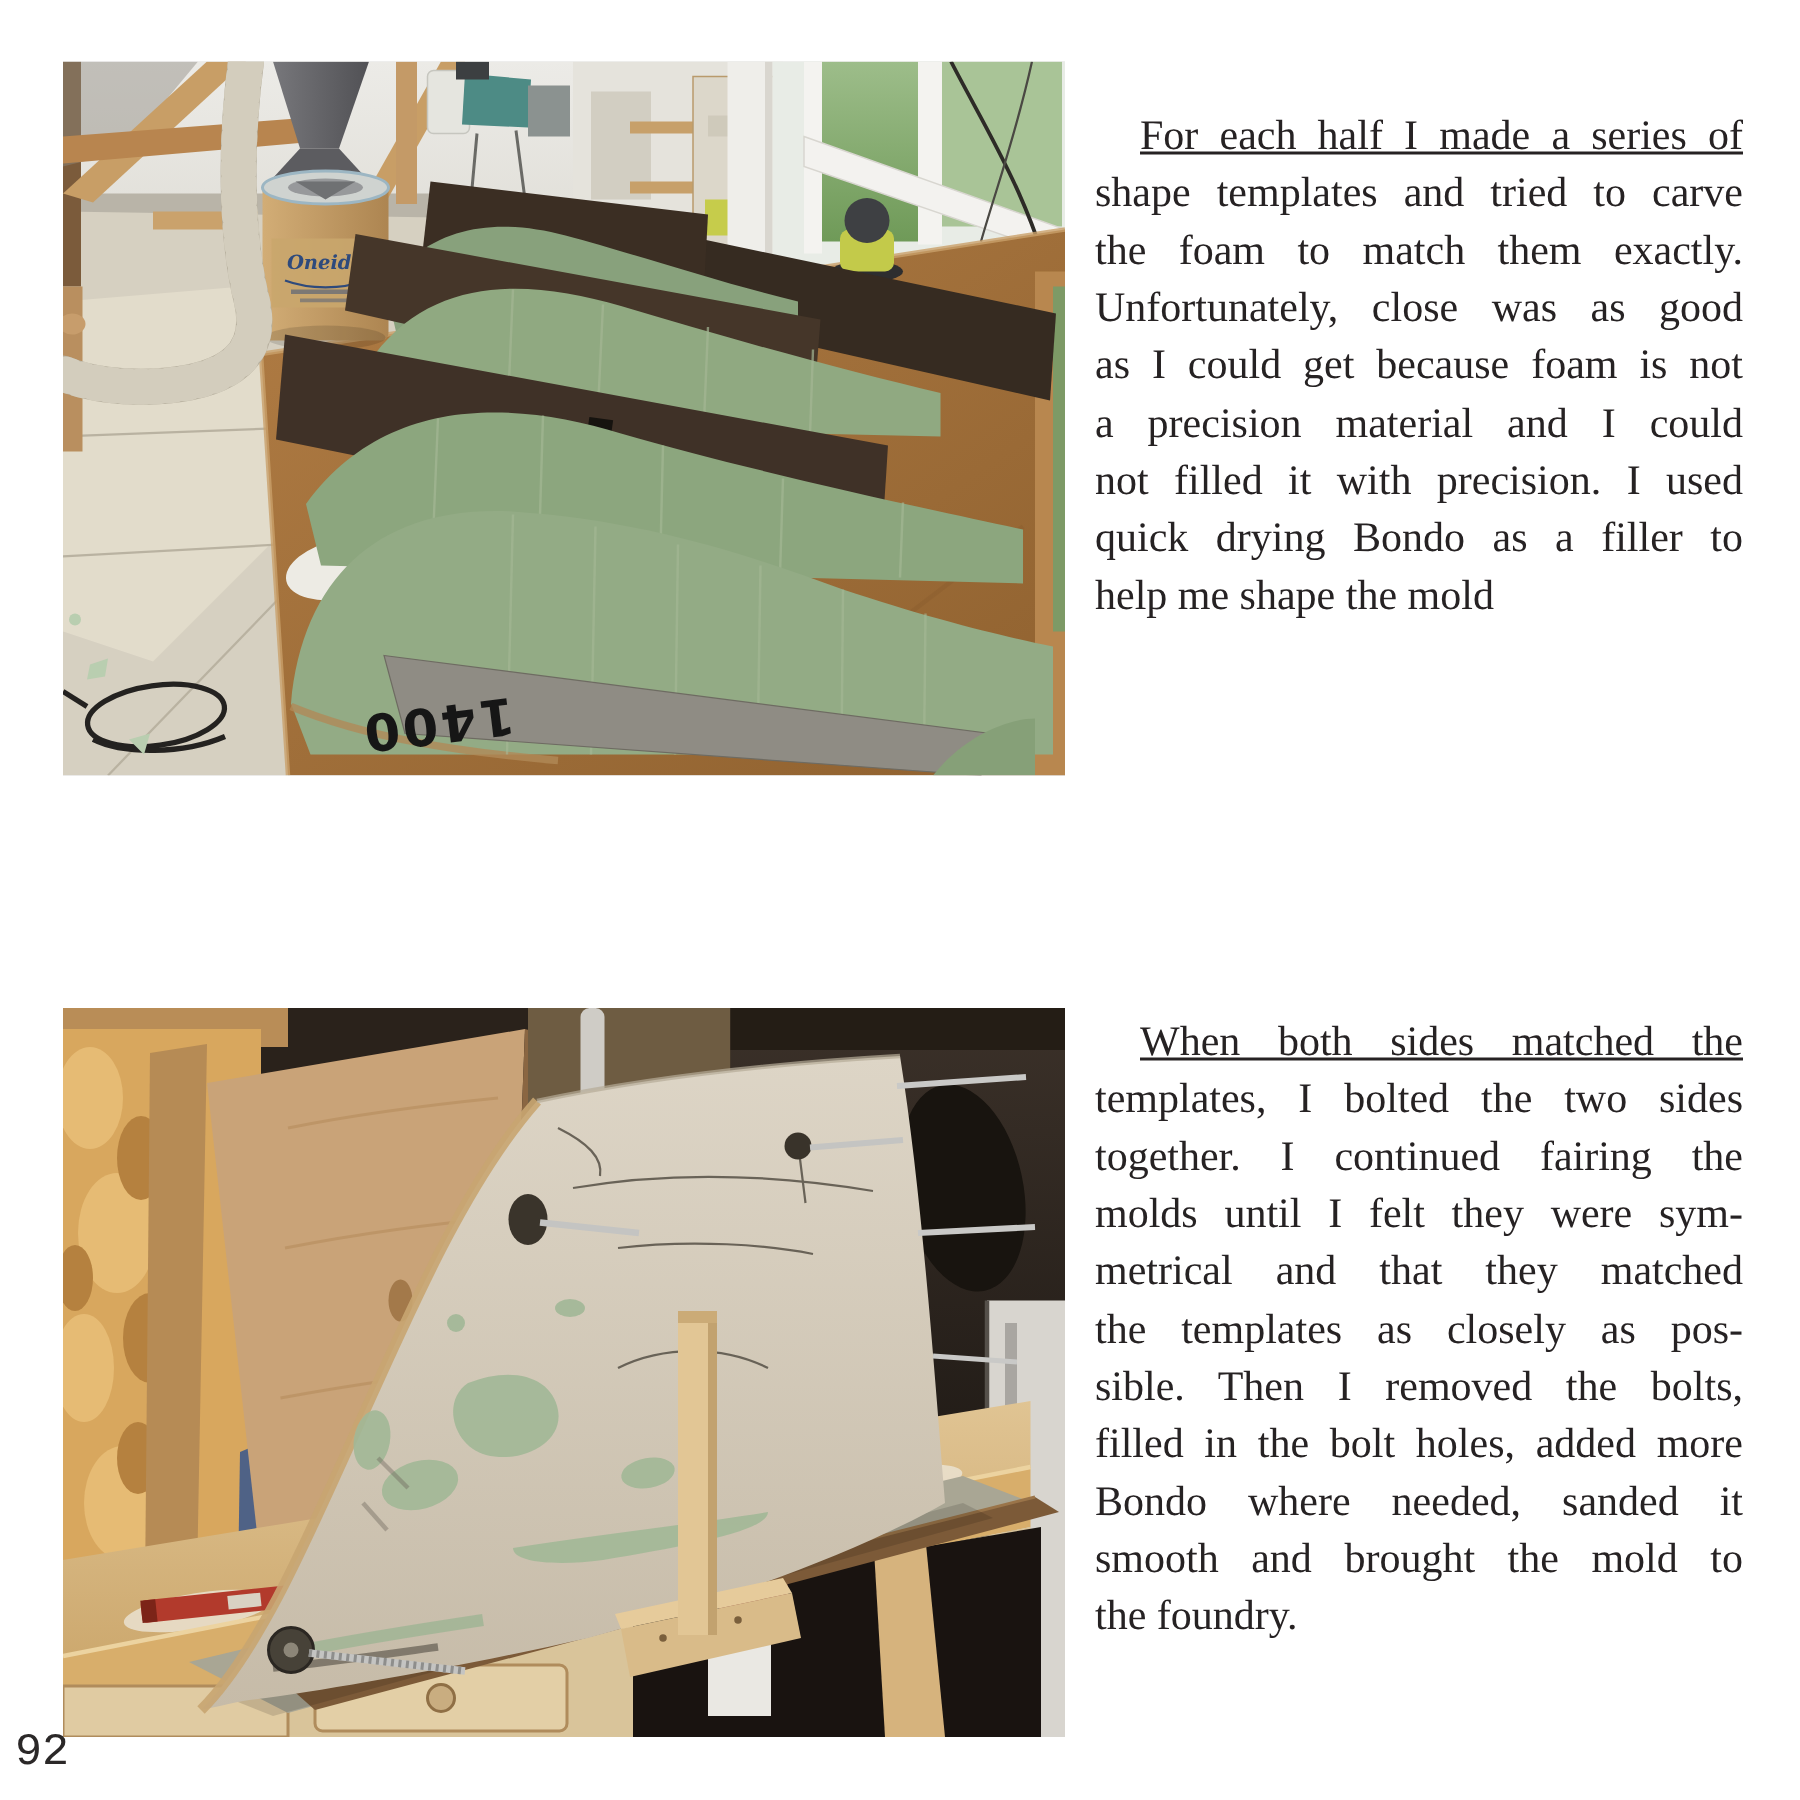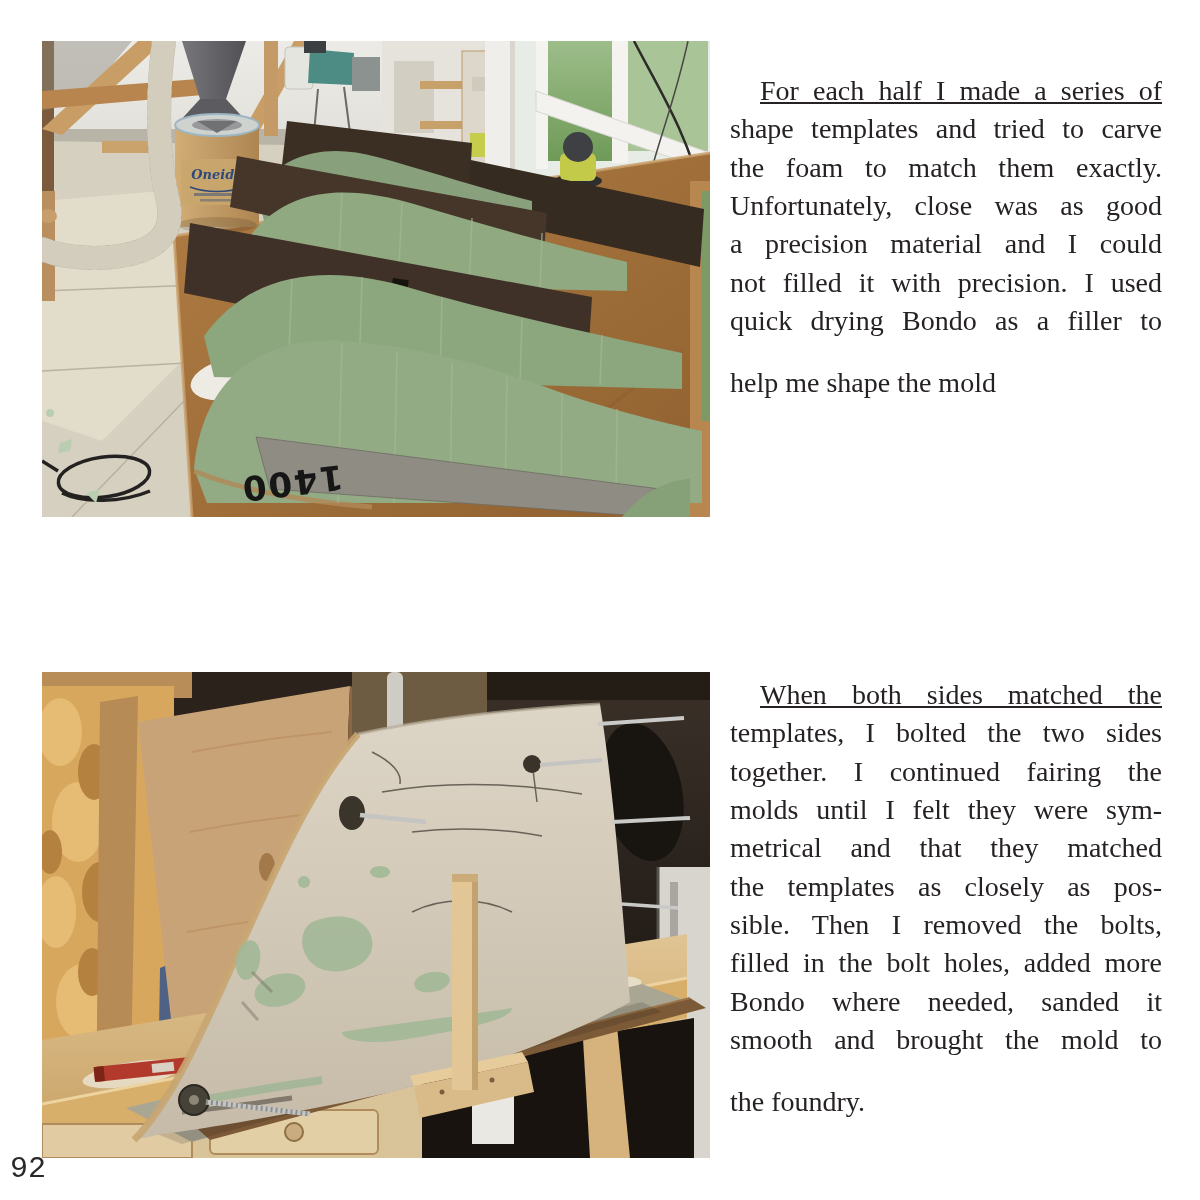--- a/index.html
+++ b/index.html
@@ -17,21 +17,21 @@
     position:absolute; left:730px; width:432px;
     color:#262223; font-size:28px; line-height:38.35px;
   }
   #text-top    { top:72px; }
   #text-bottom { top:676px; }
   .tline {
     height:38.35px; white-space:nowrap; overflow:hidden;
     text-align:justify; text-align-last:justify;
   }
   .tline:first-child { text-indent:30px;text-decoration:underline; }
-  .tline:last-child  { text-align-last:left;margin-top:24px; }
+  .tline:last-child  { text-align-last:left; }
 
   #page-number {
     position:absolute; left:10px; top:1152px;
     font-size:30px; color:#2b2828;font-family:Liberation Mono, monospace;
   }
 </style>
 </head>
 <body>
 
 <div class="photo" id="photo-top">
@@ -359,20 +359,21 @@
     <rect x="410" y="202" width="26" height="8" fill="#cbab77"></rect>
   </g>
 </svg>
 </div>
 
 <div class="textcol" id="text-top">
     <div class="tline">For each half I made a series of</div>
     <div class="tline">shape templates and tried to carve</div>
     <div class="tline">the foam to match them exactly.</div>
     <div class="tline">Unfortunately, close was as good</div>
+    <div class="tline">as I could get because foam is not</div>
     <div class="tline">a precision material and I could</div>
     <div class="tline">not filled it with precision. I used</div>
     <div class="tline">quick drying Bondo as a filler to</div>
     <div class="tline">help me shape the mold</div>
   </div>
 
 <div class="textcol" id="text-bottom">
     <div class="tline">When both sides matched the</div>
     <div class="tline">templates, I bolted the two sides</div>
     <div class="tline">together. I continued fairing the</div>

